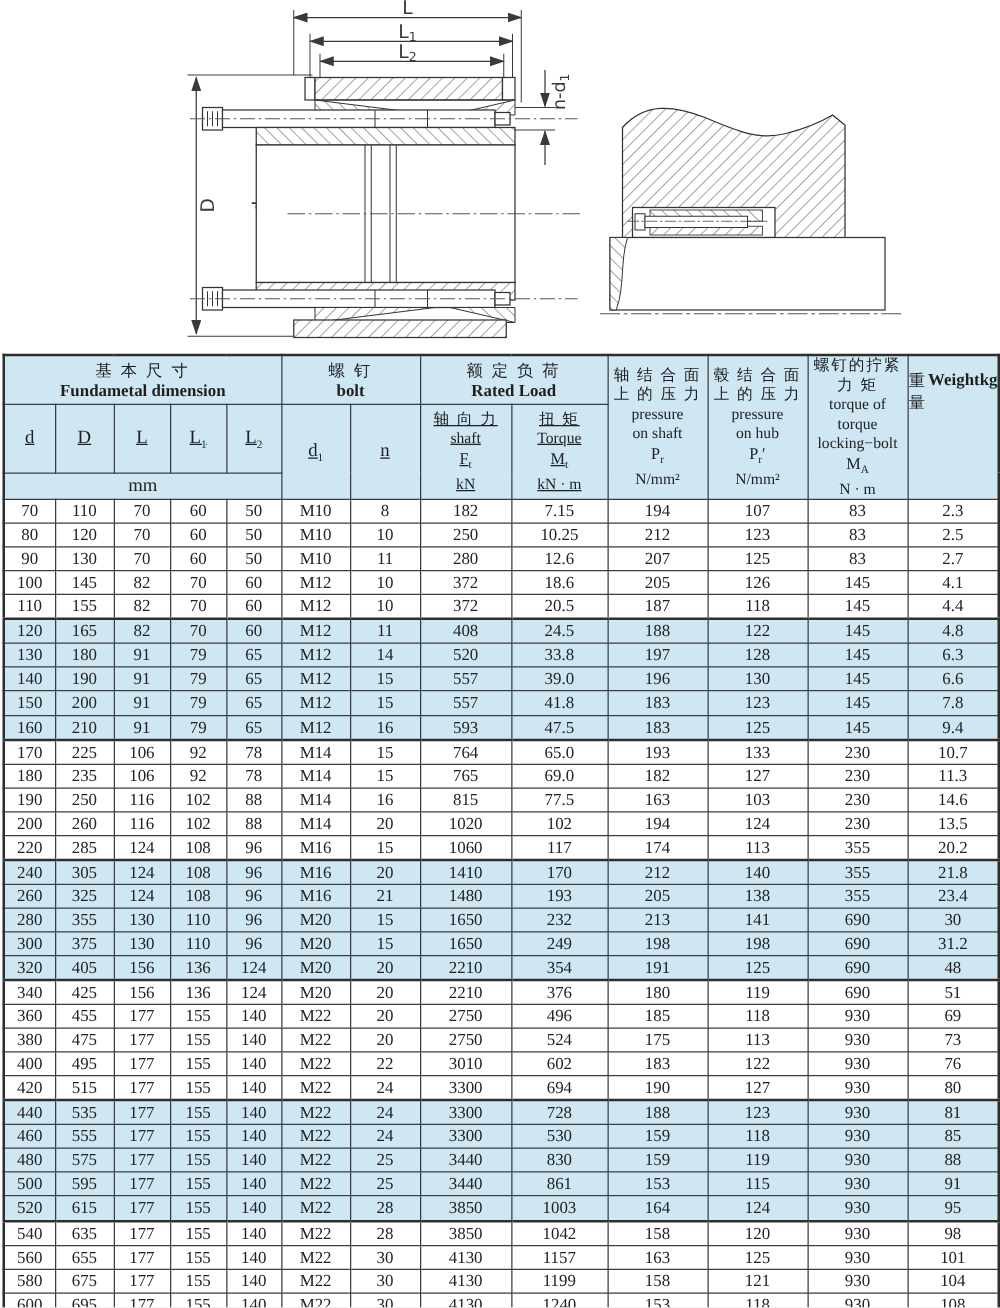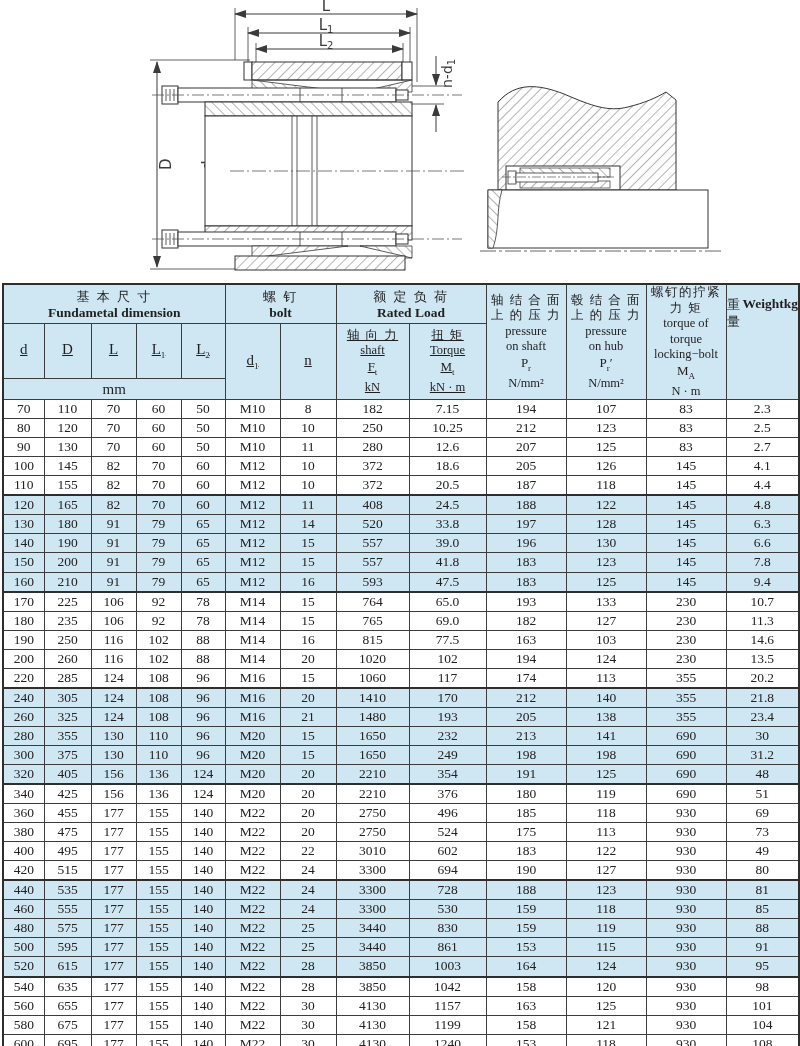--- a/index.html
+++ b/index.html
@@ -592,21 +592,21 @@
           <td>177</td>
           <td>155</td>
           <td>140</td>
           <td>M22</td>
           <td>22</td>
           <td>3010</td>
           <td>602</td>
           <td>183</td>
           <td>122</td>
           <td>930</td>
-          <td>49</td>
+          <td>76</td>
         </tr>
         <tr class="group-end">
           <td>420</td>
           <td>515</td>
           <td>177</td>
           <td>155</td>
           <td>140</td>
           <td>M22</td>
           <td>24</td>
           <td>3300</td>

